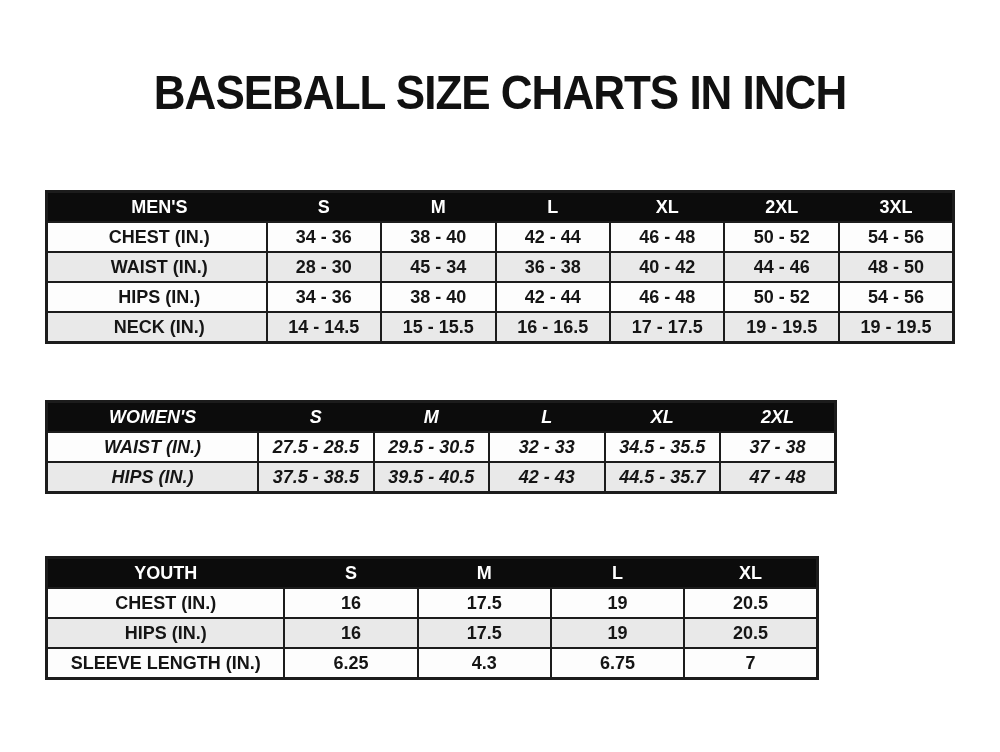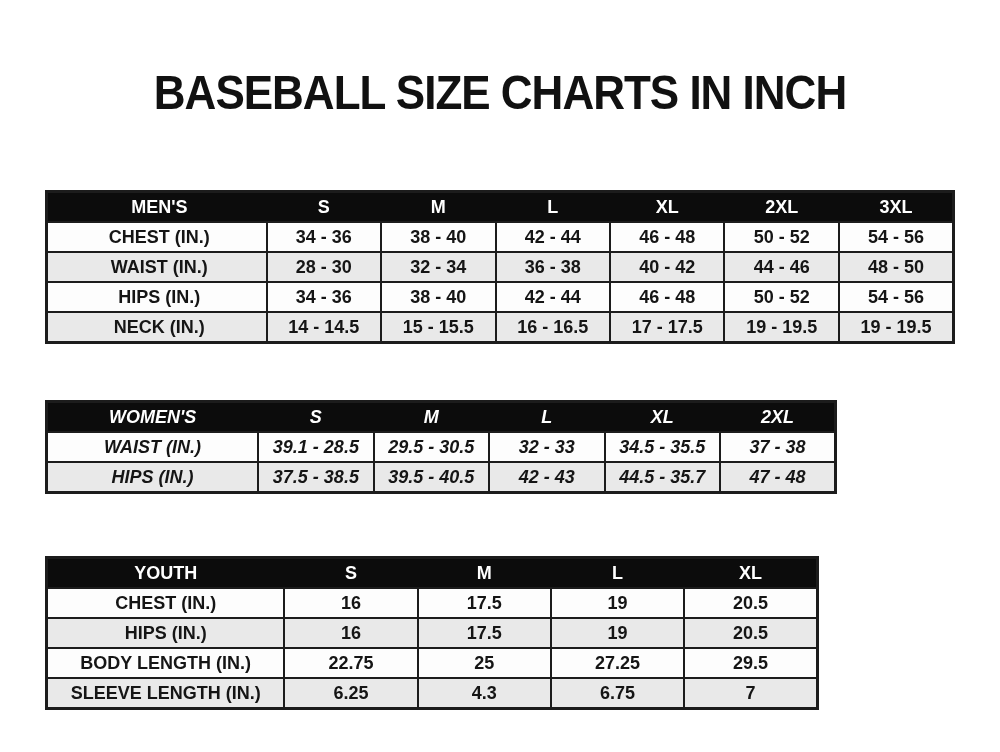--- a/index.html
+++ b/index.html
@@ -86,21 +86,21 @@
           <td>34 - 36</td>
           <td>38 - 40</td>
           <td>42 - 44</td>
           <td>46 - 48</td>
           <td>50 - 52</td>
           <td>54 - 56</td>
         </tr>
         <tr>
           <th class="corner">WAIST (IN.)</th>
           <td>28 - 30</td>
-          <td>32 - 34</td>
+          <td>45 - 34</td>
           <td>36 - 38</td>
           <td>40 - 42</td>
           <td>44 - 46</td>
           <td>48 - 50</td>
         </tr>
         <tr>
           <th class="corner">HIPS (IN.)</th>
           <td>34 - 36</td>
           <td>38 - 40</td>
           <td>42 - 44</td>
@@ -126,21 +126,21 @@
           <th>S</th>
           <th>M</th>
           <th>L</th>
           <th>XL</th>
           <th>2XL</th>
         </tr>
       </thead>
       <tbody>
         <tr>
           <th class="corner">WAIST (IN.)</th>
-          <td>39.1 - 28.5</td>
+          <td>27.5 - 28.5</td>
           <td>29.5 - 30.5</td>
           <td>32 - 33</td>
           <td>34.5 - 35.5</td>
           <td>37 - 38</td>
         </tr>
         <tr>
           <th class="corner">HIPS (IN.)</th>
           <td>37.5 - 38.5</td>
           <td>39.5 - 40.5</td>
           <td>42 - 43</td>
@@ -168,27 +168,20 @@
           <td>20.5</td>
         </tr>
         <tr>
           <th class="corner">HIPS (IN.)</th>
           <td>16</td>
           <td>17.5</td>
           <td>19</td>
           <td>20.5</td>
         </tr>
         <tr>
-          <th class="corner">BODY LENGTH (IN.)</th>
-          <td>22.75</td>
-          <td>25</td>
-          <td>27.25</td>
-          <td>29.5</td>
-        </tr>
-        <tr>
           <th class="corner">SLEEVE LENGTH (IN.)</th>
           <td>6.25</td>
           <td>4.3</td>
           <td>6.75</td>
           <td>7</td>
         </tr>
       </tbody>
     </table>
   </div>
 

